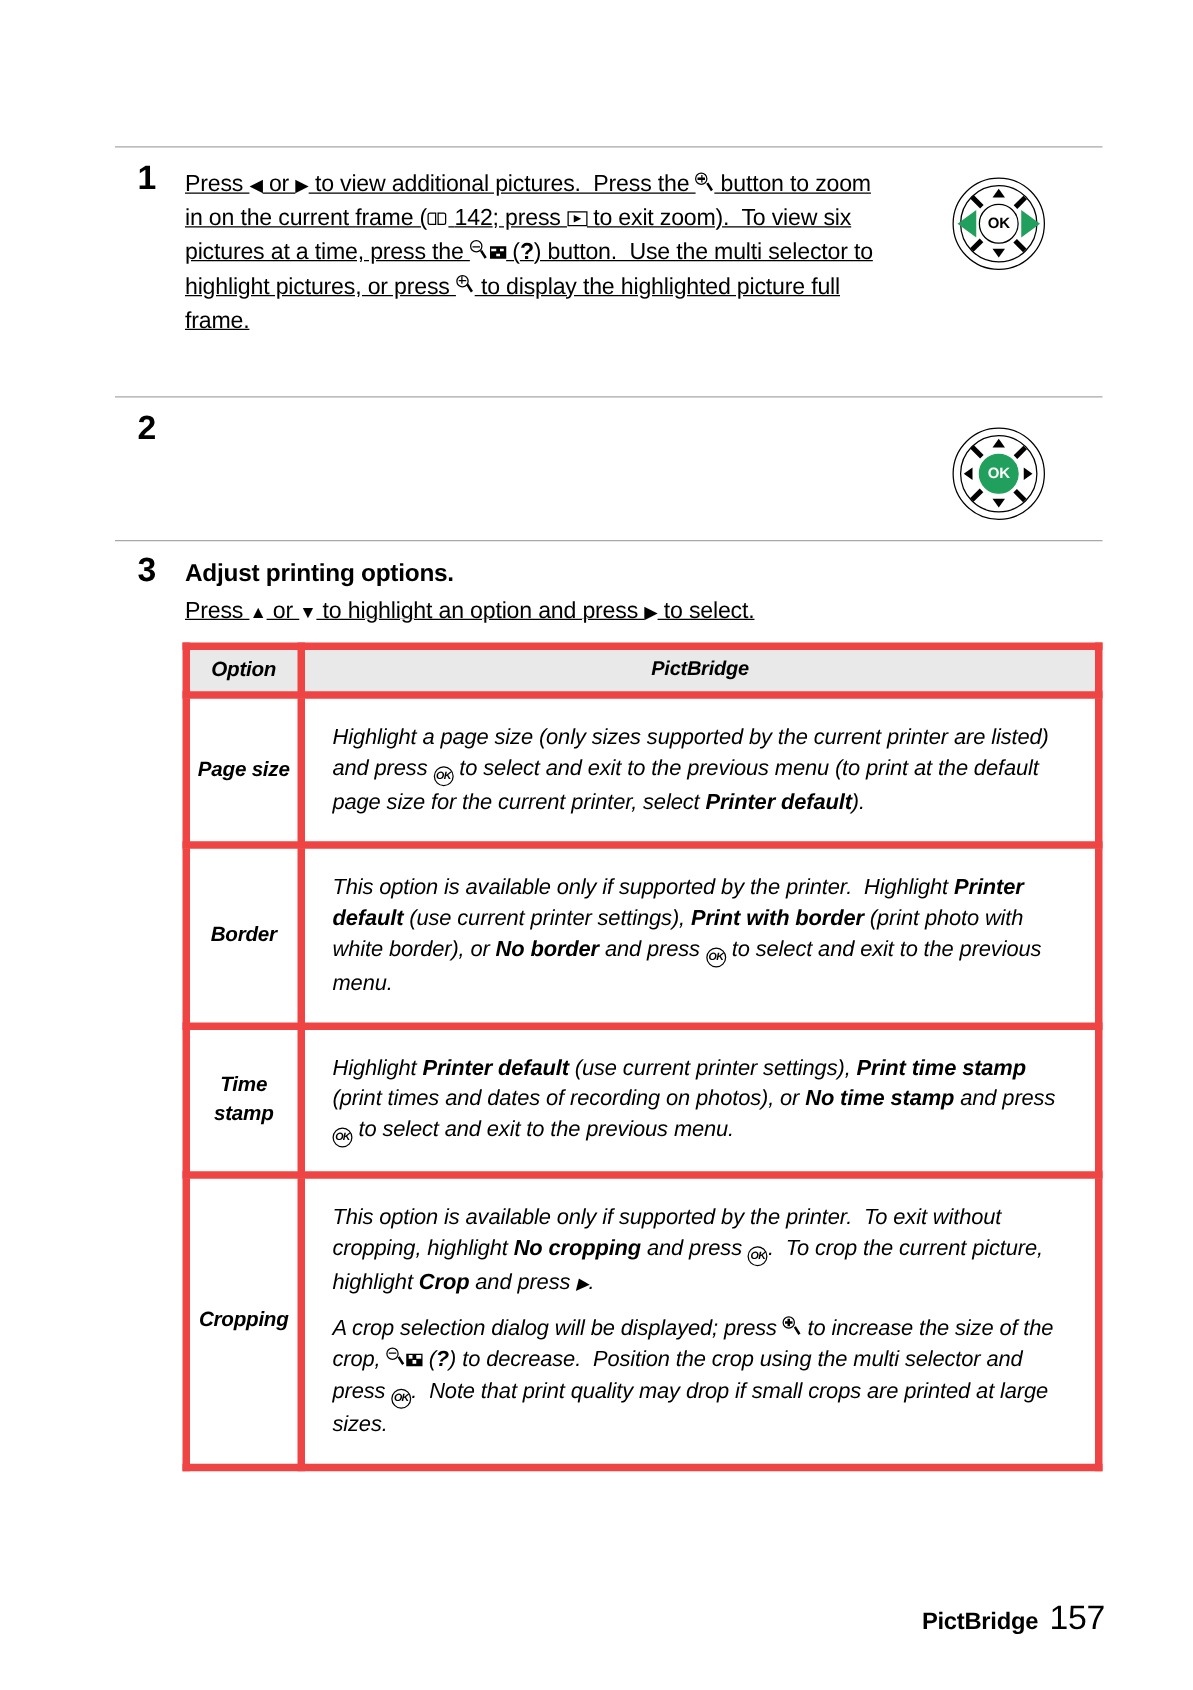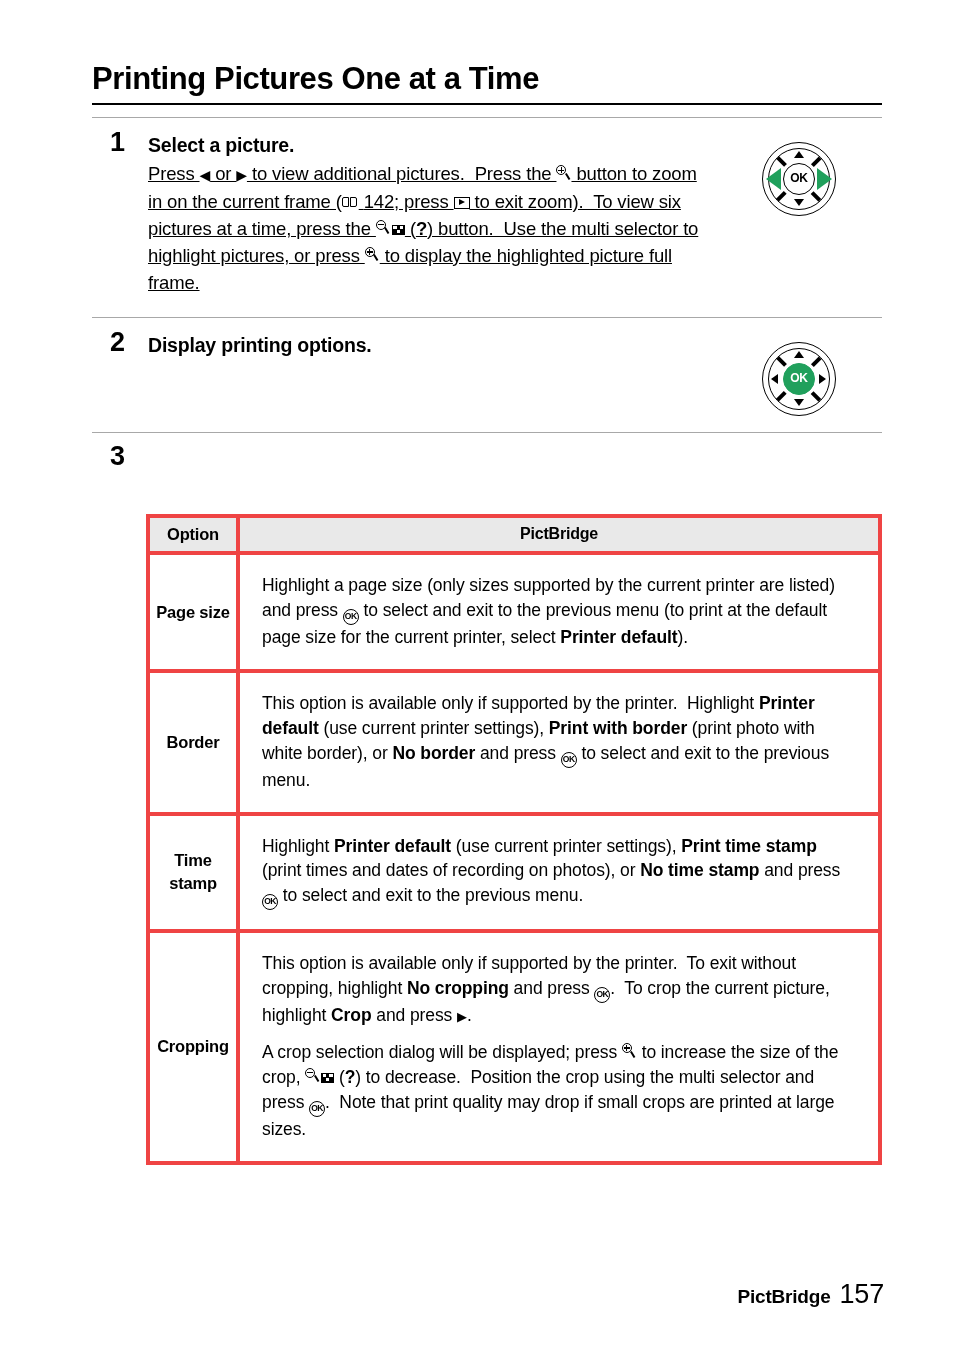--- a/index.html
+++ b/index.html
@@ -254,24 +254,25 @@
   .tbl {
     position: absolute;
     left: 146px;
     width: 736px;
     border-collapse: collapse;
     font-size: 17.5px;
     line-height: 1.42;
     letter-spacing: -0.1px;
   }
   .tbl td, .tbl th {
-    border: 4px solid #ef4444;
+    border: 6px solid #ef4444;
     padding: 5px 8px;
     vertical-align: middle;
     text-align: left;
+    font-style: italic;
   }
   .tbl thead th {
     background: #e9e9e9;
     font-size: 16px;
     font-weight: bold;
     text-align: center;
     padding: 5px 8px;
     letter-spacing: -0.2px;
   }
   .tbl .c-opt {
@@ -297,30 +298,26 @@
     letter-spacing: -0.2px;
   }
   .footer .chap { font-weight: bold; }
   .footer .pno { font-weight: normal; margin-left: 9px; font-size: 27px; }
 </style>
 </head>
 <body>
 
 <div class="page">
 
-  <div class="title-wrap">
-    <h1 class="page-title">Printing Pictures One at a Time</h1>
-  </div>
 
   <div class="sep" style="top:117px;"></div>
 
   <div class="step" style="top:133px;">
     <div class="step-num">1</div>
     <div class="step-body">
-      <div class="step-head">Select a picture.</div>
       <p class="step-text">Press
         <span class="tri tri-l"></span> or
         <span class="tri tri-r"></span> to view additional pictures.&nbsp; Press the
         <span class="gl gl-mag"><span class="circ"></span><span class="pl-v"></span><span class="pl-h"></span><span class="handle"></span></span>
         button to zoom in on the current frame (<span class="gl gl-book"><span class="pg l"></span><span class="pg r"></span></span>
         <span>142</span>; press
         <span class="gl gl-play"></span> to exit zoom).&nbsp; To view six pictures at a time, press the
         <span class="gl gl-mag"><span class="circ"></span><span class="pl-h"></span><span class="handle"></span></span><span class="gl gl-thumb"><i></i><i></i><i></i></span>
         (<b>?</b>) button.&nbsp; Use the multi selector to highlight pictures, or press
         <span class="gl gl-mag"><span class="circ"></span><span class="pl-v"></span><span class="pl-h"></span><span class="handle"></span></span>
@@ -340,21 +337,20 @@
     <div class="arr big left"></div>
     <div class="arr big right"></div>
     <div class="okbtn">OK</div>
   </div>
 
   <div class="sep" style="top:317px;"></div>
 
   <div class="step" style="top:333px;">
     <div class="step-num">2</div>
     <div class="step-body">
-      <div class="step-head">Display printing options.</div>
     </div>
   </div>
 
   <div class="dial" style="left:762px; top:342px;">
     <div class="ring-out"></div>
     <div class="ring-in"></div>
     <div class="notch" style="transform:rotate(45deg);"></div>
     <div class="notch" style="transform:rotate(135deg);"></div>
     <div class="notch" style="transform:rotate(225deg);"></div>
     <div class="notch" style="transform:rotate(315deg);"></div>
@@ -363,20 +359,25 @@
     <div class="arr left"></div>
     <div class="arr right"></div>
     <div class="okbtn on">OK</div>
   </div>
 
   <div class="sep" style="top:432px;"></div>
 
   <div class="step step3" style="top:447px;">
     <div class="step-num">3</div>
     <div class="step-body">
+      <div class="step-head">Adjust printing options.</div>
+      <p class="step-text">Press
+        <span class="tri tri-u"></span> or
+        <span class="tri tri-d"></span> to highlight an option and press
+        <span class="tri tri-r"></span> to select.</p>
     </div>
   </div>
 
   <table class="tbl" style="top:514px;">
     <thead>
       <tr>
         <th class="c-opt">Option</th>
         <th>PictBridge</th>
       </tr>
     </thead>

